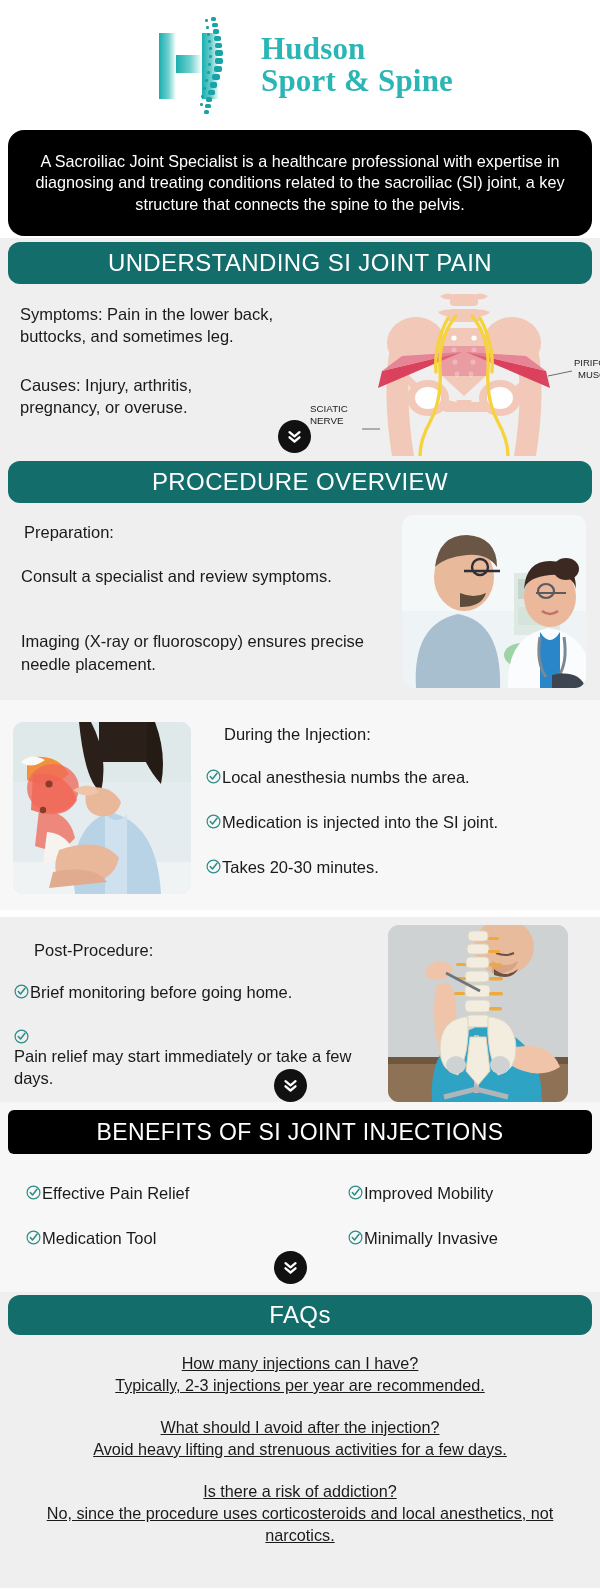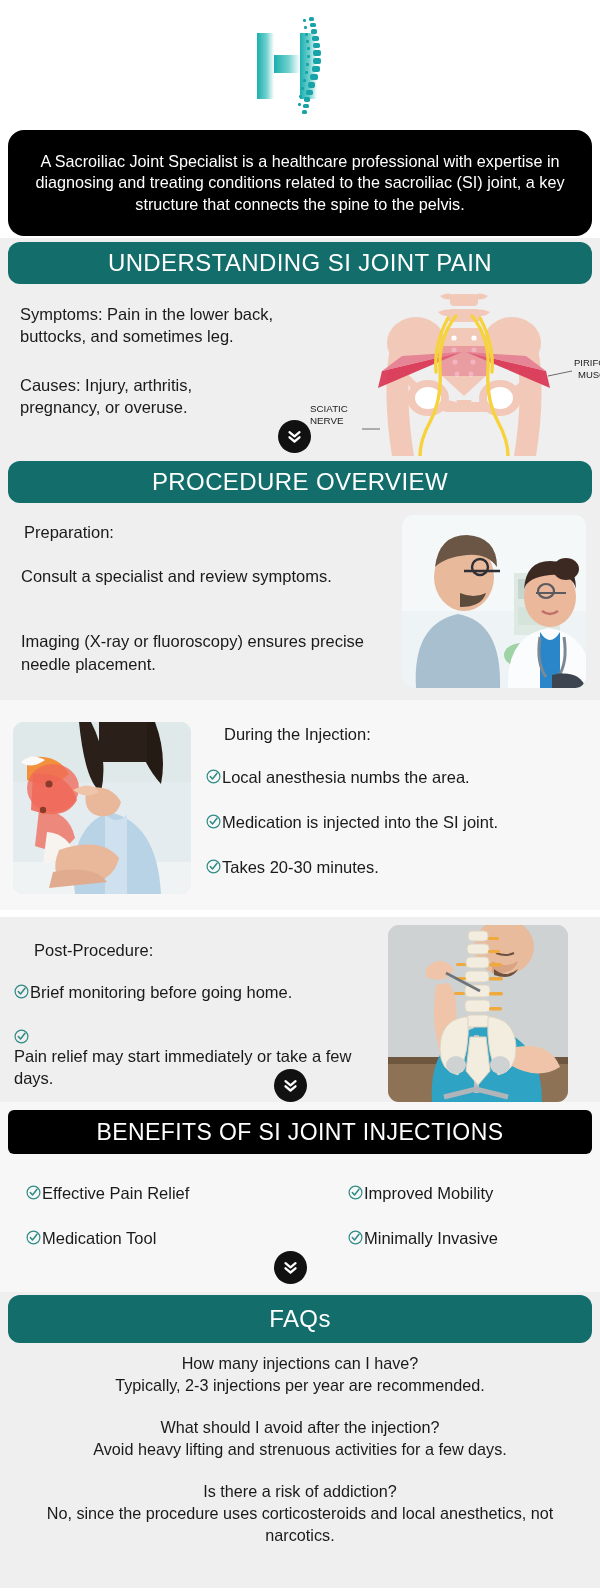--- a/index.html
+++ b/index.html
@@ -128,20 +128,21 @@
   .anatomy svg { display: block; }
 
   
   .faq-block {
     position: absolute;
     width: 600px;
     text-align: center;
     color: #1a1a1a;
     font-size: 16.2px;
     line-height: 1.36;
+    text-decoration: underline;
   }
 </style>
 </head>
 <body>
 
 <div class="page">
 
   <div class="logo-band">
     <div class="logo-wrap">
       <span class="logo-mark">
@@ -183,20 +184,24 @@
             <rect x="62" y="40" width="3" height="3" rx="1.2"></rect>
             <rect x="61" y="48" width="3" height="3" rx="1.2"></rect>
             <rect x="60" y="56" width="3" height="3" rx="1.2"></rect>
             <rect x="58" y="64" width="3" height="3" rx="1.2"></rect>
             <rect x="56" y="72" width="3" height="3" rx="1.2"></rect>
             <rect x="54" y="80" width="3" height="3" rx="1.2"></rect>
             <rect x="53" y="88" width="3" height="3" rx="1.2"></rect>
           </g>
         </svg>
       </span>
+      <span class="logo-text">
+        <div class="logo-l1">Hudson</div>
+        <div class="logo-l2">Sport &amp; Spine</div>
+      </span>
     </div>
   </div>
 
   <div class="intro-card">
     <div class="intro-text">A Sacroiliac Joint Specialist is a healthcare professional with expertise in diagnosing and treating conditions related to the sacroiliac (SI) joint, a key structure that connects the spine to the pelvis.</div>
   </div>
 
   <div class="panel" style="top:238px;height:218px;"></div>
   <div class="bar teal" style="top:242px;">
     <span class="bar-title">UNDERSTANDING SI JOINT PAIN</span>
@@ -505,21 +510,21 @@
   </div>
 
   <div class="arrow-btn" style="left:274px; top:1251px;">
     <svg width="17" height="17" viewBox="0 0 17 17">
       <path d="M3.5 4.2 L8.5 8.4 L13.5 4.2" stroke="#fff" stroke-width="2.3" fill="none" stroke-linecap="round" stroke-linejoin="round"></path>
       <path d="M3.5 9.3 L8.5 13.5 L13.5 9.3" stroke="#fff" stroke-width="2.3" fill="none" stroke-linecap="round" stroke-linejoin="round"></path>
     </svg>
   </div>
 
   <div class="panel" style="top:1292px;height:296px;"></div>
-  <div class="bar teal" style="top:1295px;height:48px;justify-content:center;">
+  <div class="bar teal" style="top:1295px;height:40px;justify-content:center;">
     <span class="bar-title">FAQs</span>
   </div>
 
   <div class="faq-block" style="top:1352px;">
     <div>How many injections can I have?</div>
     <div>Typically, 2-3 injections per year are recommended.</div>
   </div>
   <div class="faq-block" style="top:1416px;">
     <div>What should I avoid after the injection?</div>
     <div>Avoid heavy lifting and strenuous activities for a few days.</div>

